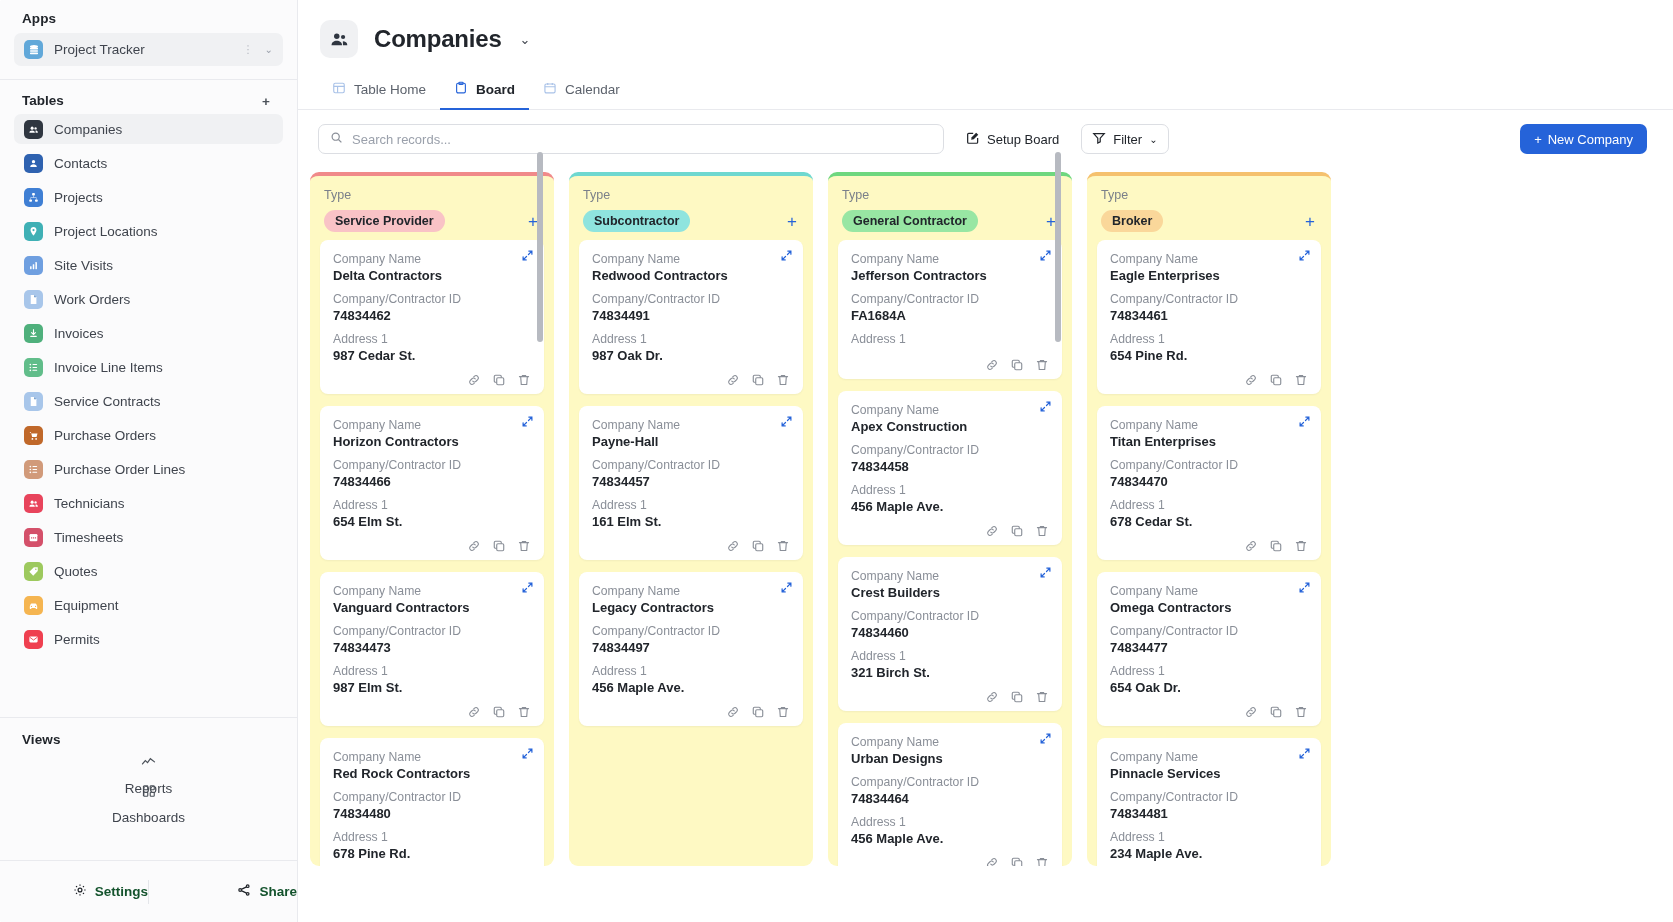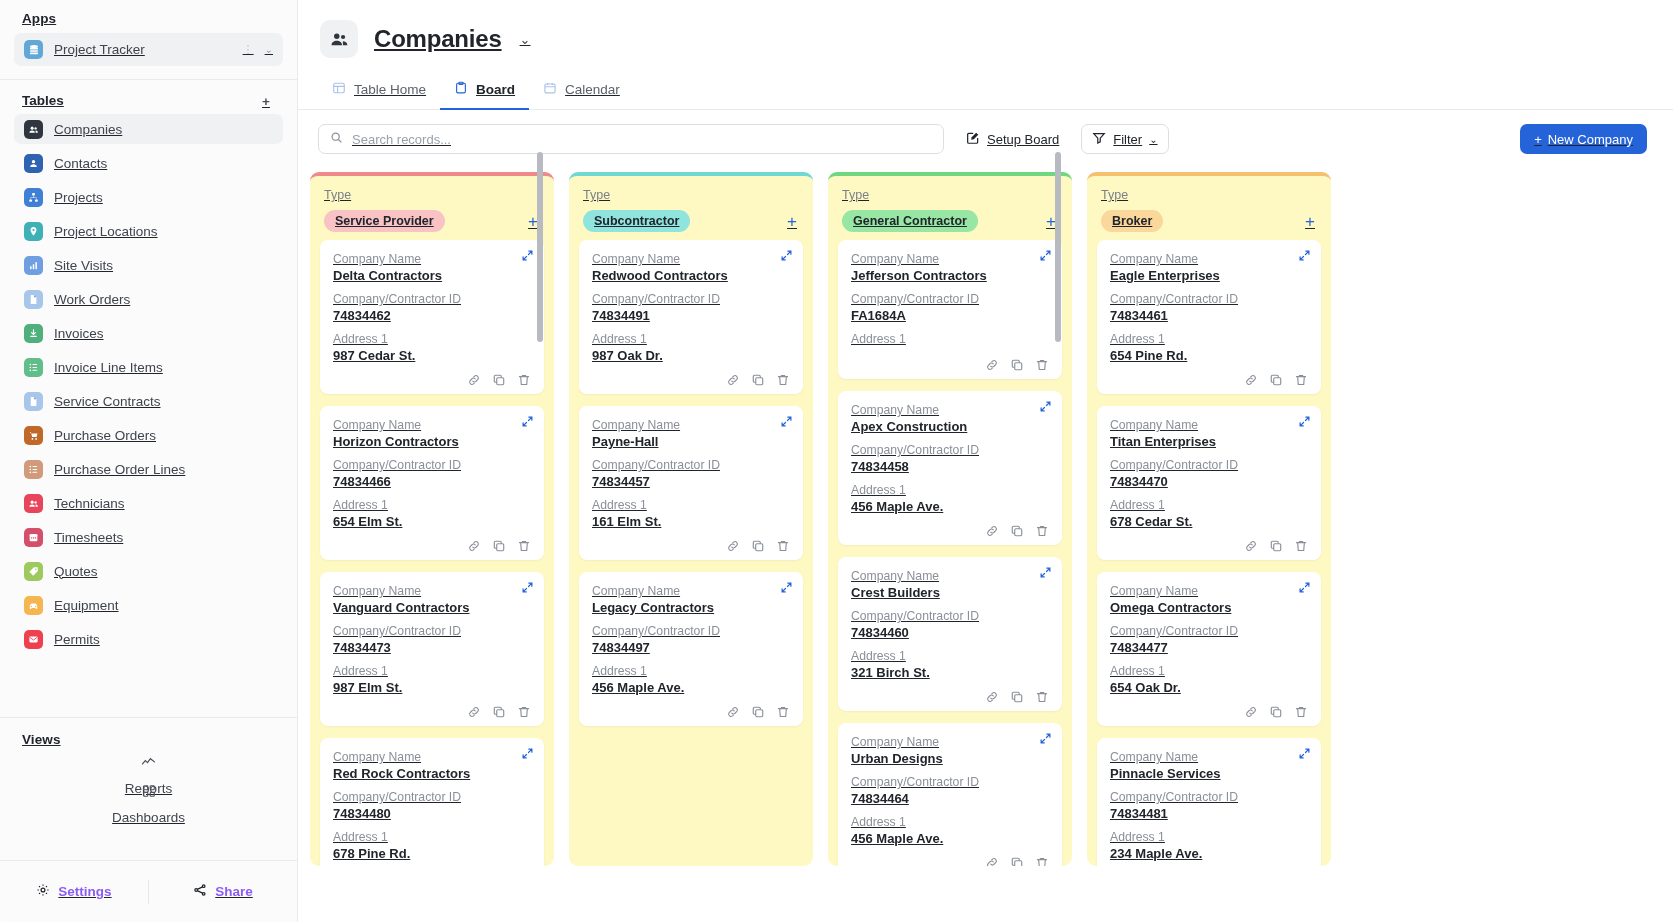--- a/index.html
+++ b/index.html
@@ -10,21 +10,20 @@
     color:#21252b;
     overflow:hidden;
   }
   .app {
     position:relative;
     width:1673px; height:922px;
     background:#ffffff;
     border-radius:2px;
     overflow:hidden;
     display:flex;
-    text-decoration:underline;
   }
 
   
   .sidebar {
     width:298px; height:922px;
     background:#fbfbfc;
     border-right:1px solid #e9eaee;
     display:flex; flex-direction:column;
     flex:0 0 298px;
   }
@@ -86,22 +85,22 @@
     gap:12px; padding:0 10px; border-radius:7px; cursor:pointer;flex-direction:column;
   }
   .view-ico { width:16px; display:flex; justify-content:center; color:#4b5159; }
   .view-name { font-size:13.5px; color:#3f444d; }
 
   .sb-footer {
     border-top:1px solid #e9eaee;
     height:62px; display:flex; align-items:center;
   }
   .foot-btn {
-    flex:1; display:flex; align-items:center; justify-content:center;
-    gap:8px; font-size:13.5px; font-weight:600; color:#8b5cf6; cursor:pointer;
+    flex:1; display:flex; align-items:center; justify-content:flex-end;
+    gap:8px; font-size:13.5px; font-weight:600; color:#14532d; cursor:pointer;
   }
   .foot-sep { width:1px; height:24px; background:#e4e6ea; }
 
   
   .main { flex:1 1 auto; display:flex; flex-direction:column; min-width:0; background:#fff; }
 
   .topbar { padding:14px 0 0 0; }
   .title-row { display:flex; align-items:center; gap:16px; padding:0 22px; height:50px; }
   .title-ico {
     width:38px; height:38px; border-radius:10px; background:#f0f1f3;

